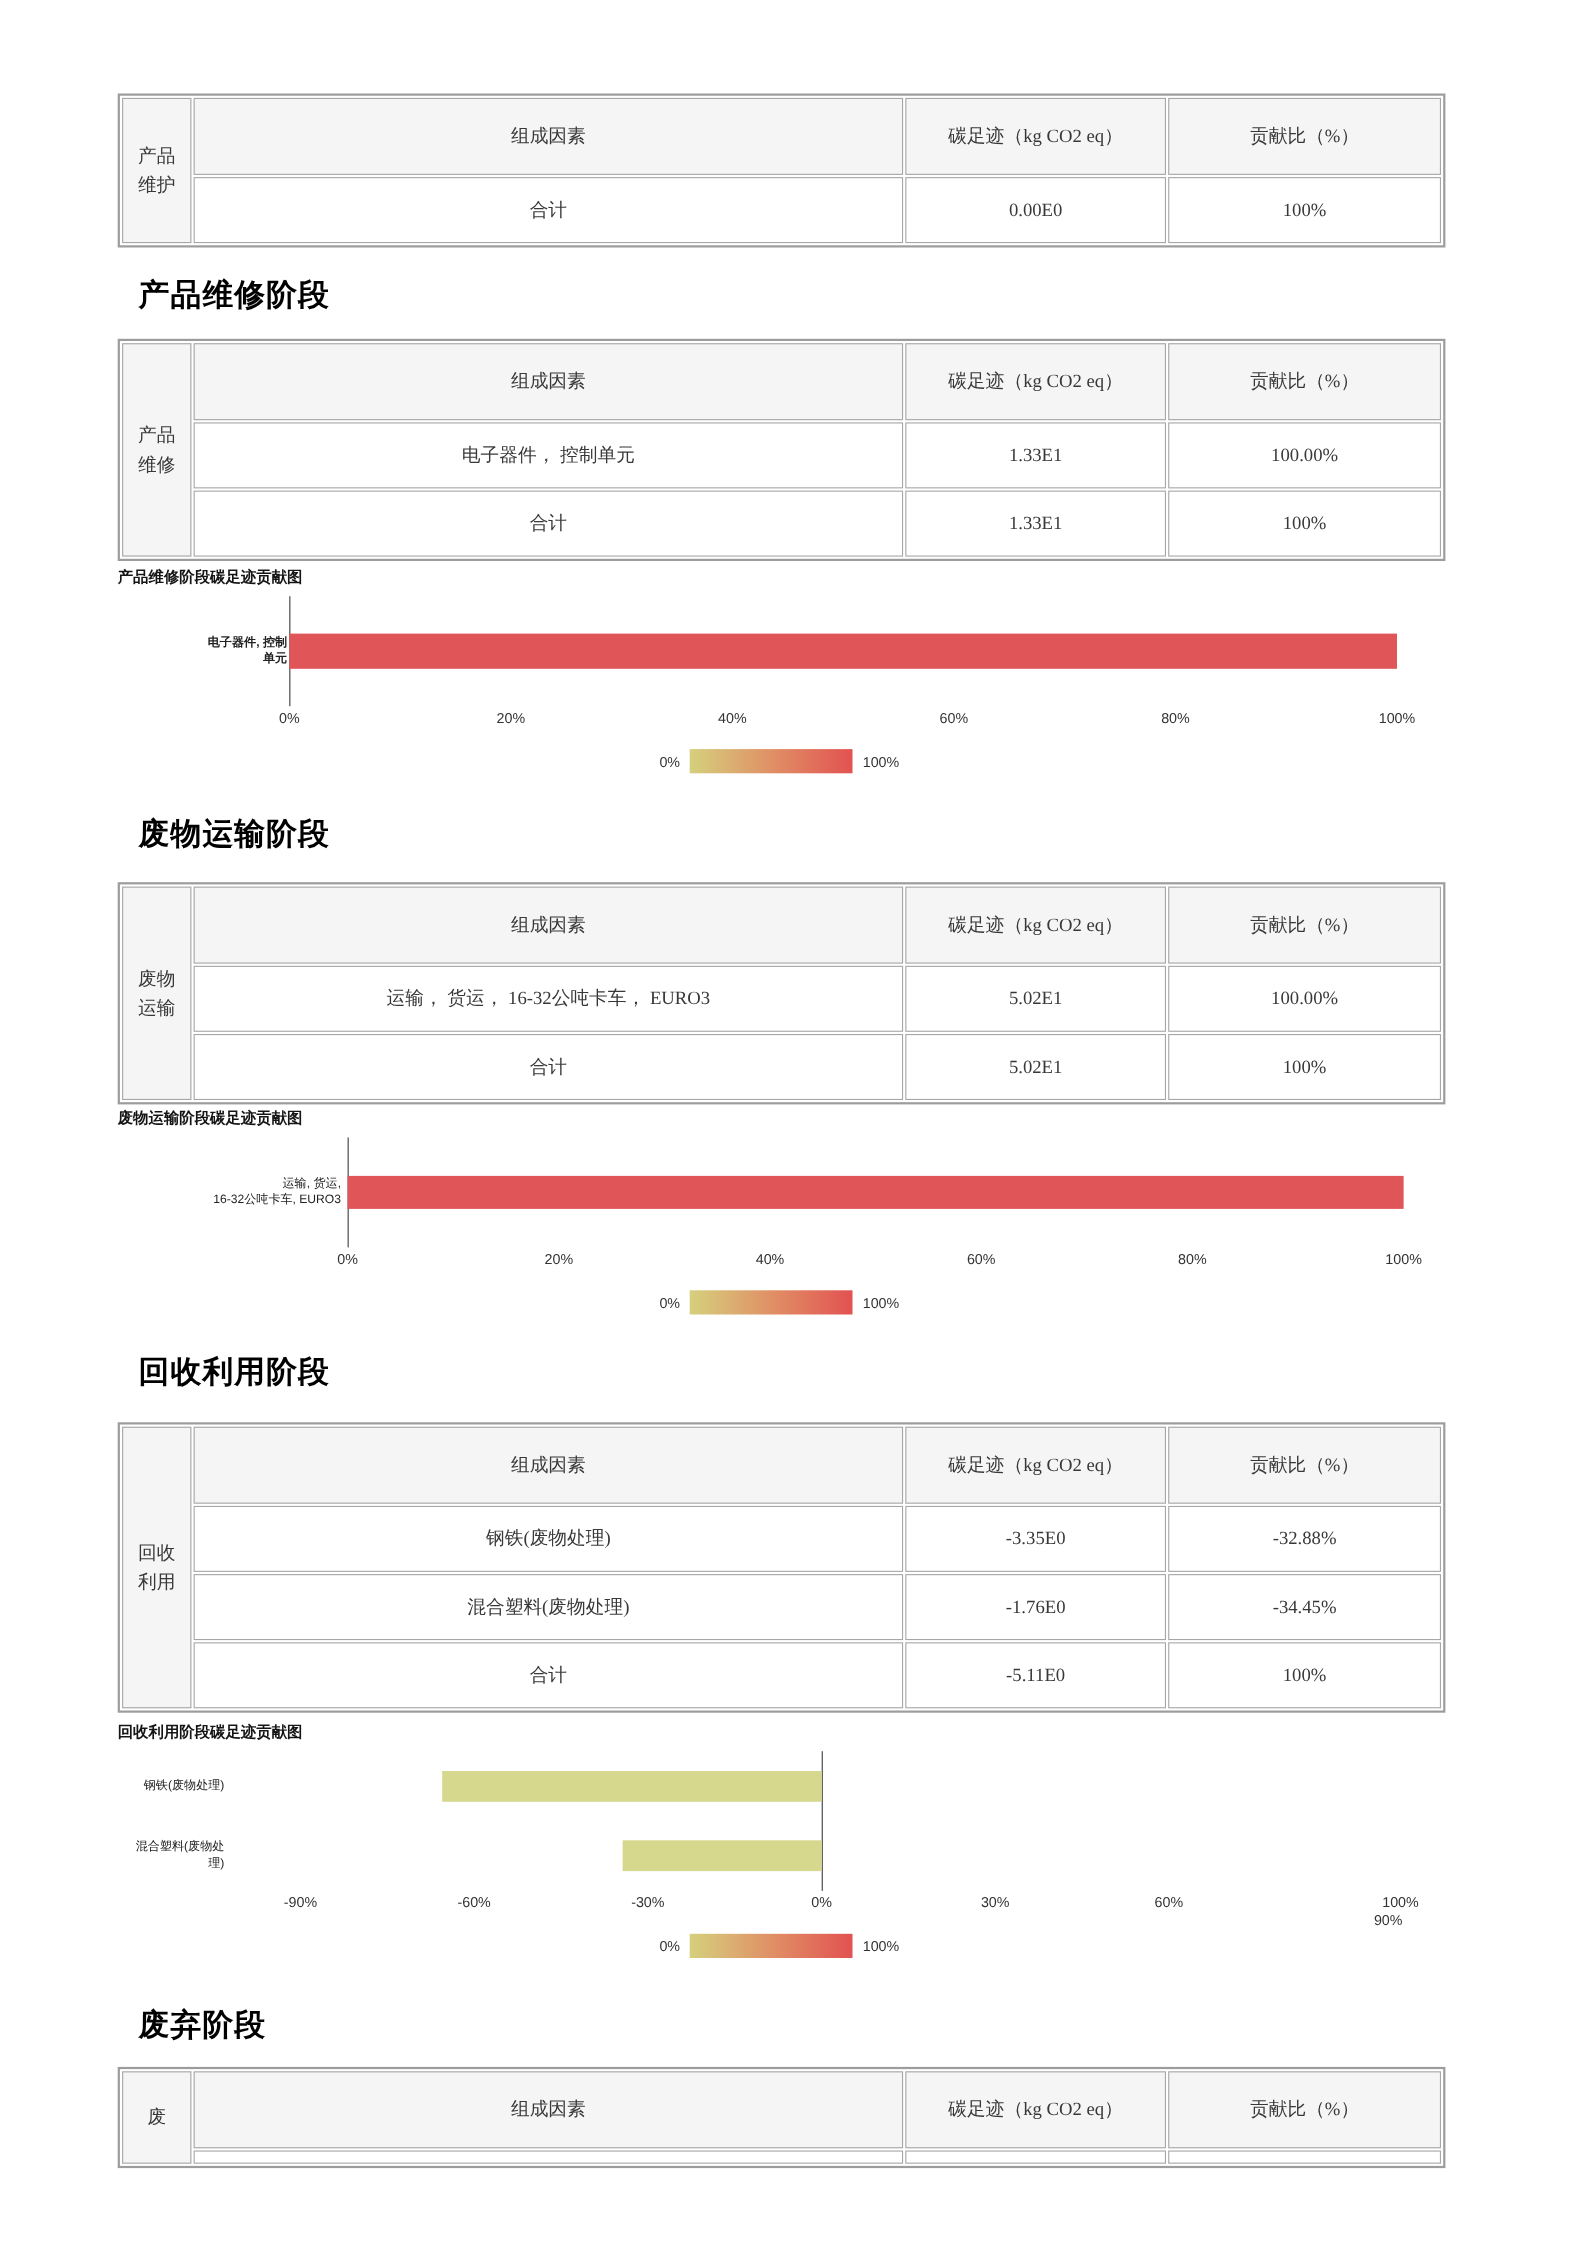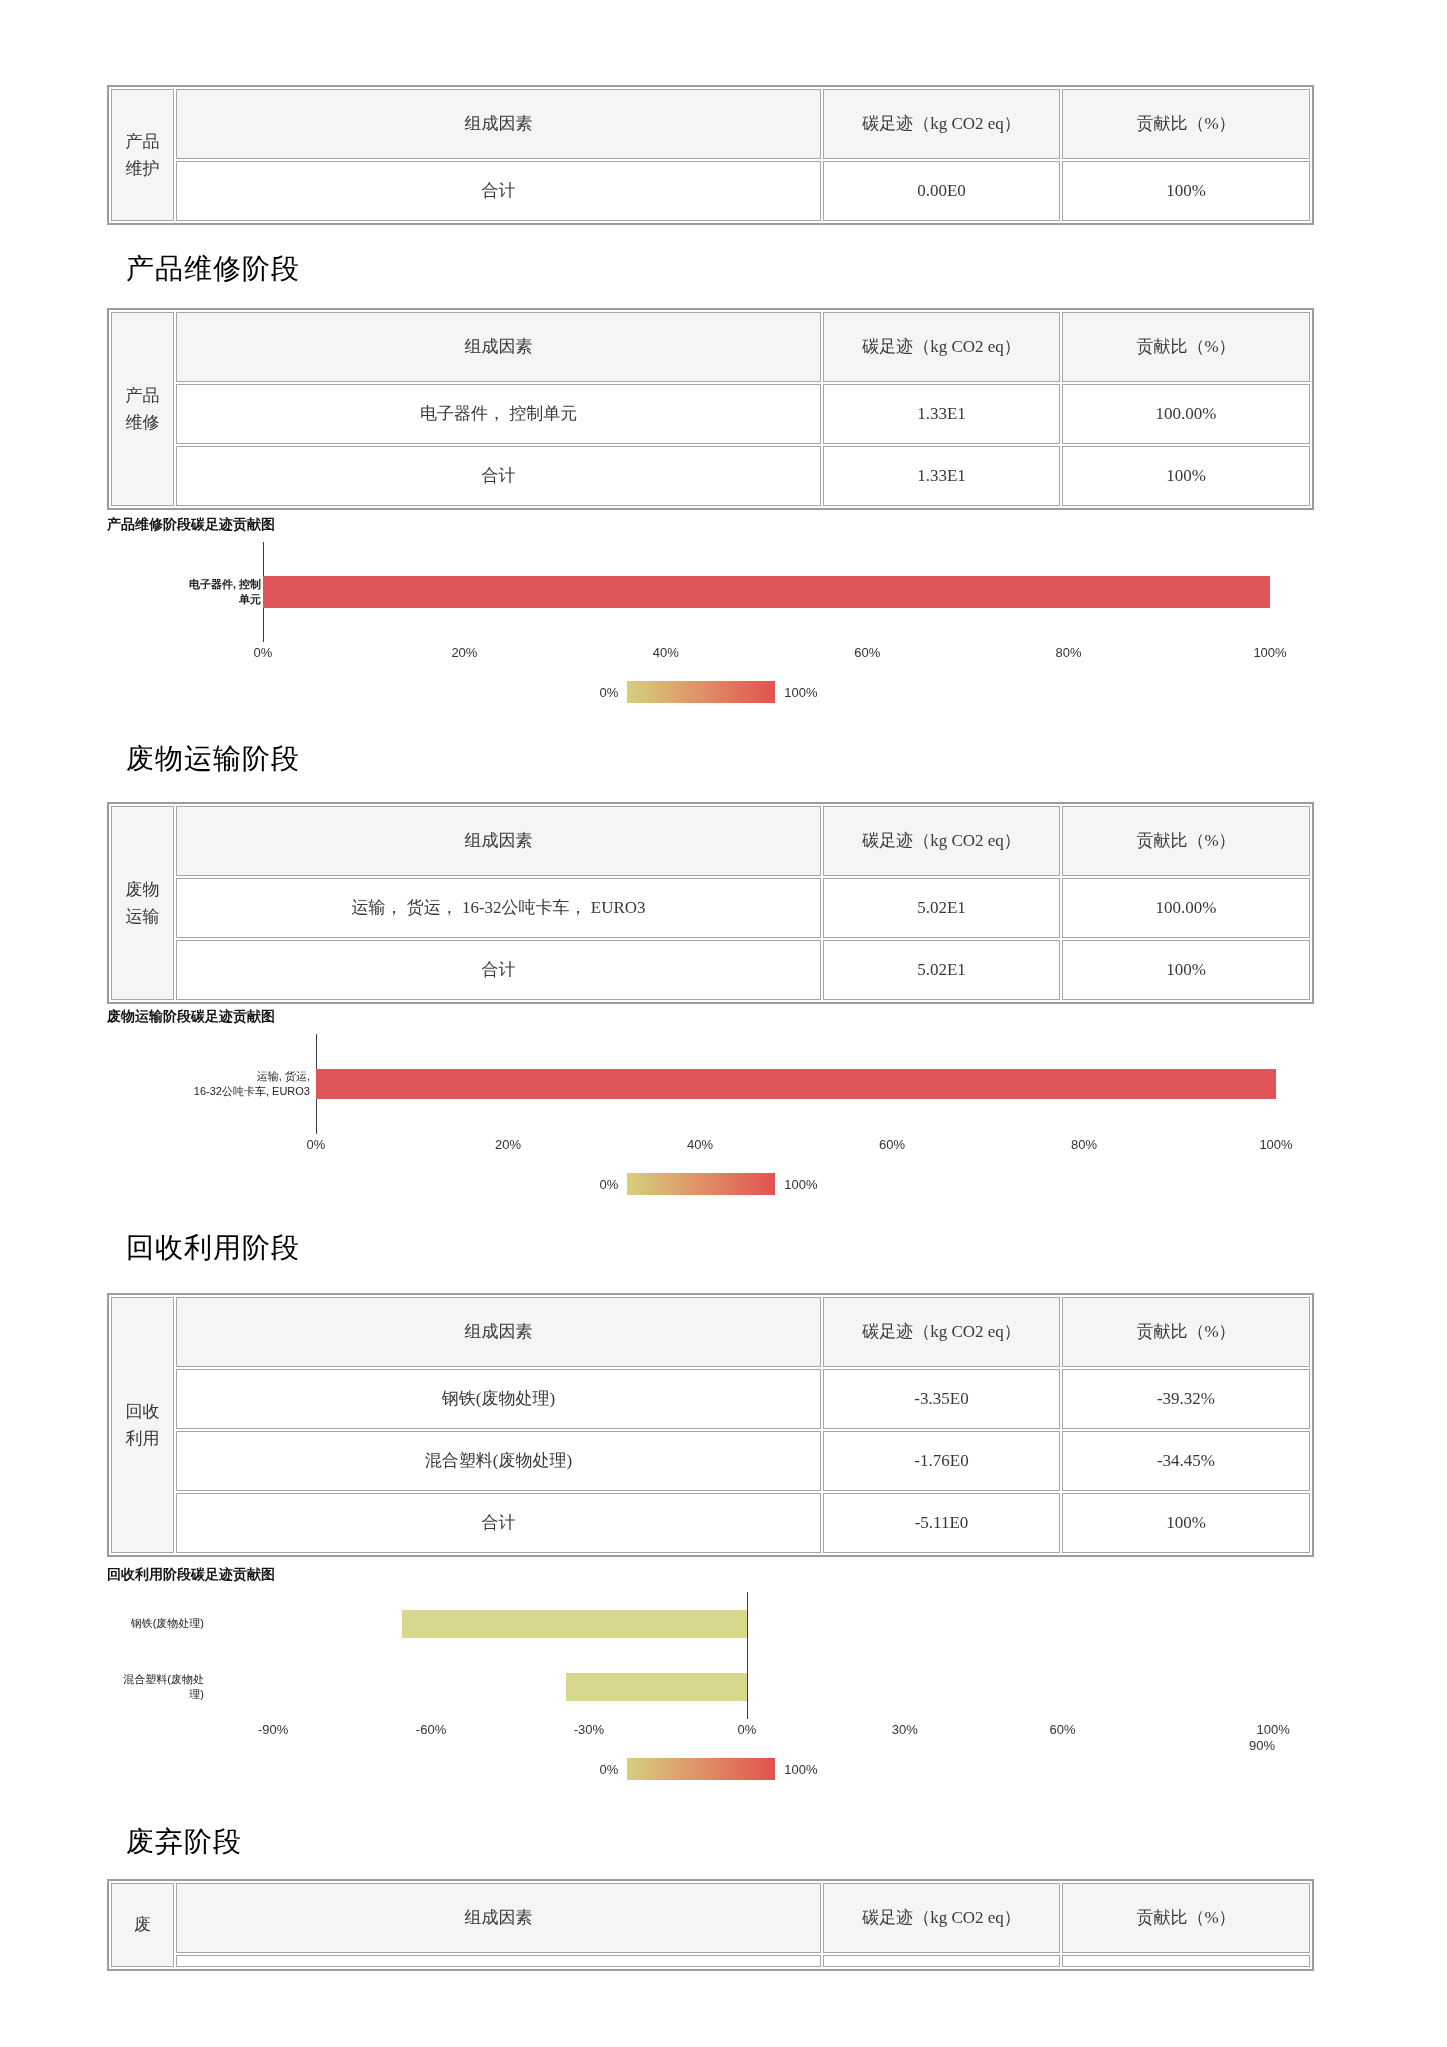--- a/index.html
+++ b/index.html
@@ -26,21 +26,21 @@
     font-size:17px; font-weight:normal; color:#383838;
     line-height:1.6; overflow:hidden;
   }
   table.data th.head { background:#f5f5f5; height:70px; }
   table.data td.cell { height:60px; background:#ffffff; }
   table.data td.stage { background:#f5f5f5; padding:16px 13px; }
   table.data td.stub { height:12px; background:#ffffff; }
   
   .section-heading {
     position:absolute; left:126px;
-    font-size:28px; font-weight:normal; color:#000;
+    font-size:28px; font-weight:bold; color:#000;
     line-height:1.2; letter-spacing:1px; white-space:nowrap;
   }
   
   .chart {
     position:absolute; left:107px; width:1203px;
     font-family:"Liberation Sans","DejaVu Sans",sans-serif;
   }
   .chart-title {
     text-align:left; height:22px;
     font-size:14px; font-weight:bold; color:#151515;
@@ -204,21 +204,21 @@
     <tbody>
         <tr>
       <td class="stage" rowspan="4">回收利用</td>
       <th class="head">组成因素</th>
       <th class="head">碳足迹（kg CO2 eq）</th>
       <th class="head">贡献比（%）</th>
     </tr>
     <tr>
       <td class="cell">钢铁(废物处理)</td>
       <td class="cell">-3.35E0</td>
-      <td class="cell">-39.32%</td>
+      <td class="cell">-32.88%</td>
     </tr>
     <tr>
       <td class="cell">混合塑料(废物处理)</td>
       <td class="cell">-1.76E0</td>
       <td class="cell">-34.45%</td>
     </tr>
     <tr>
       <td class="cell">合计</td>
       <td class="cell">-5.11E0</td>
       <td class="cell">100%</td>

